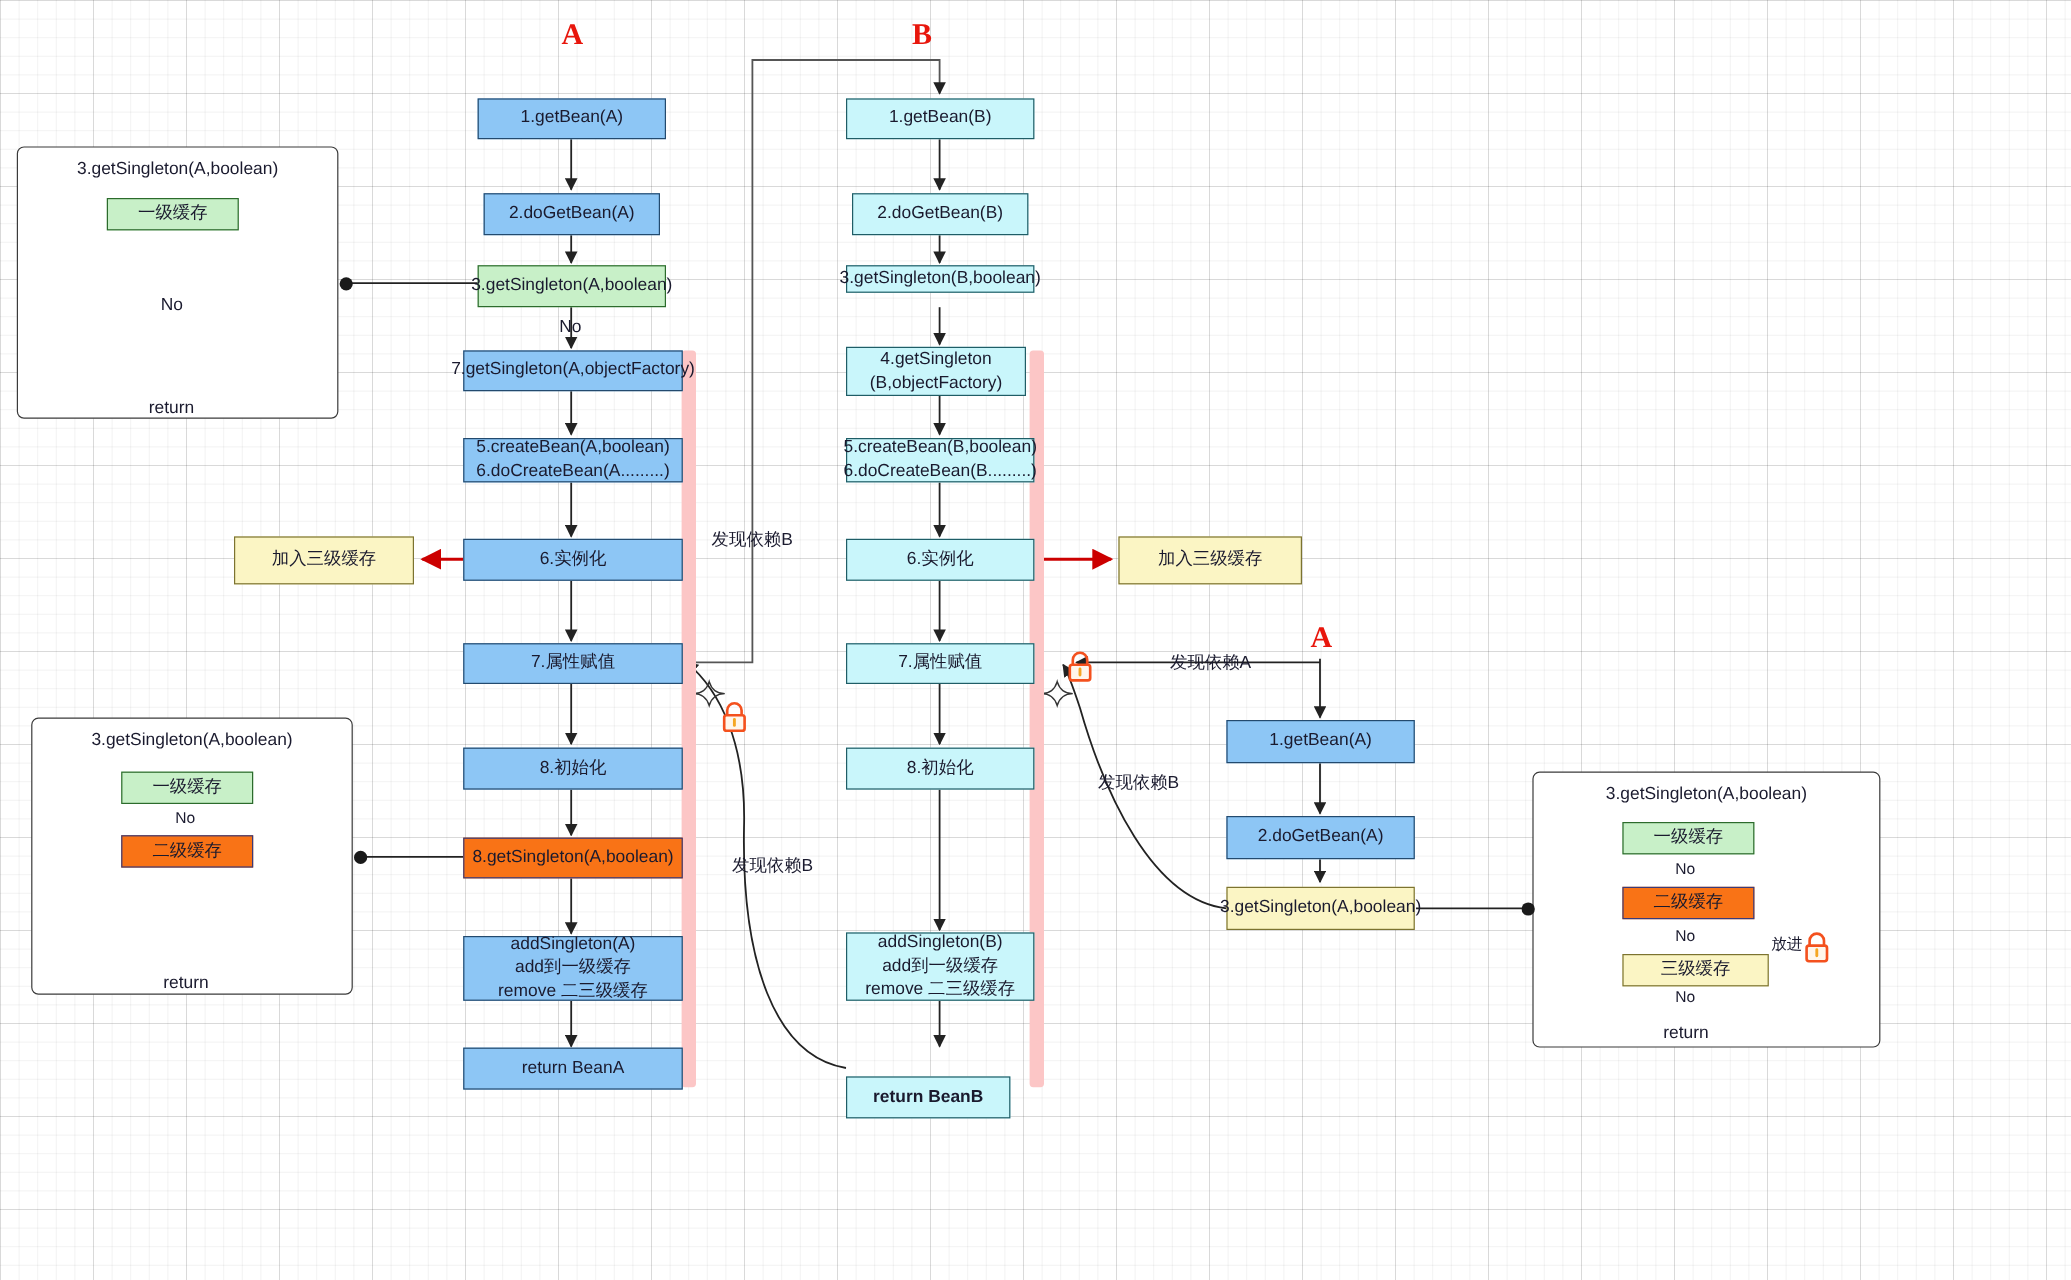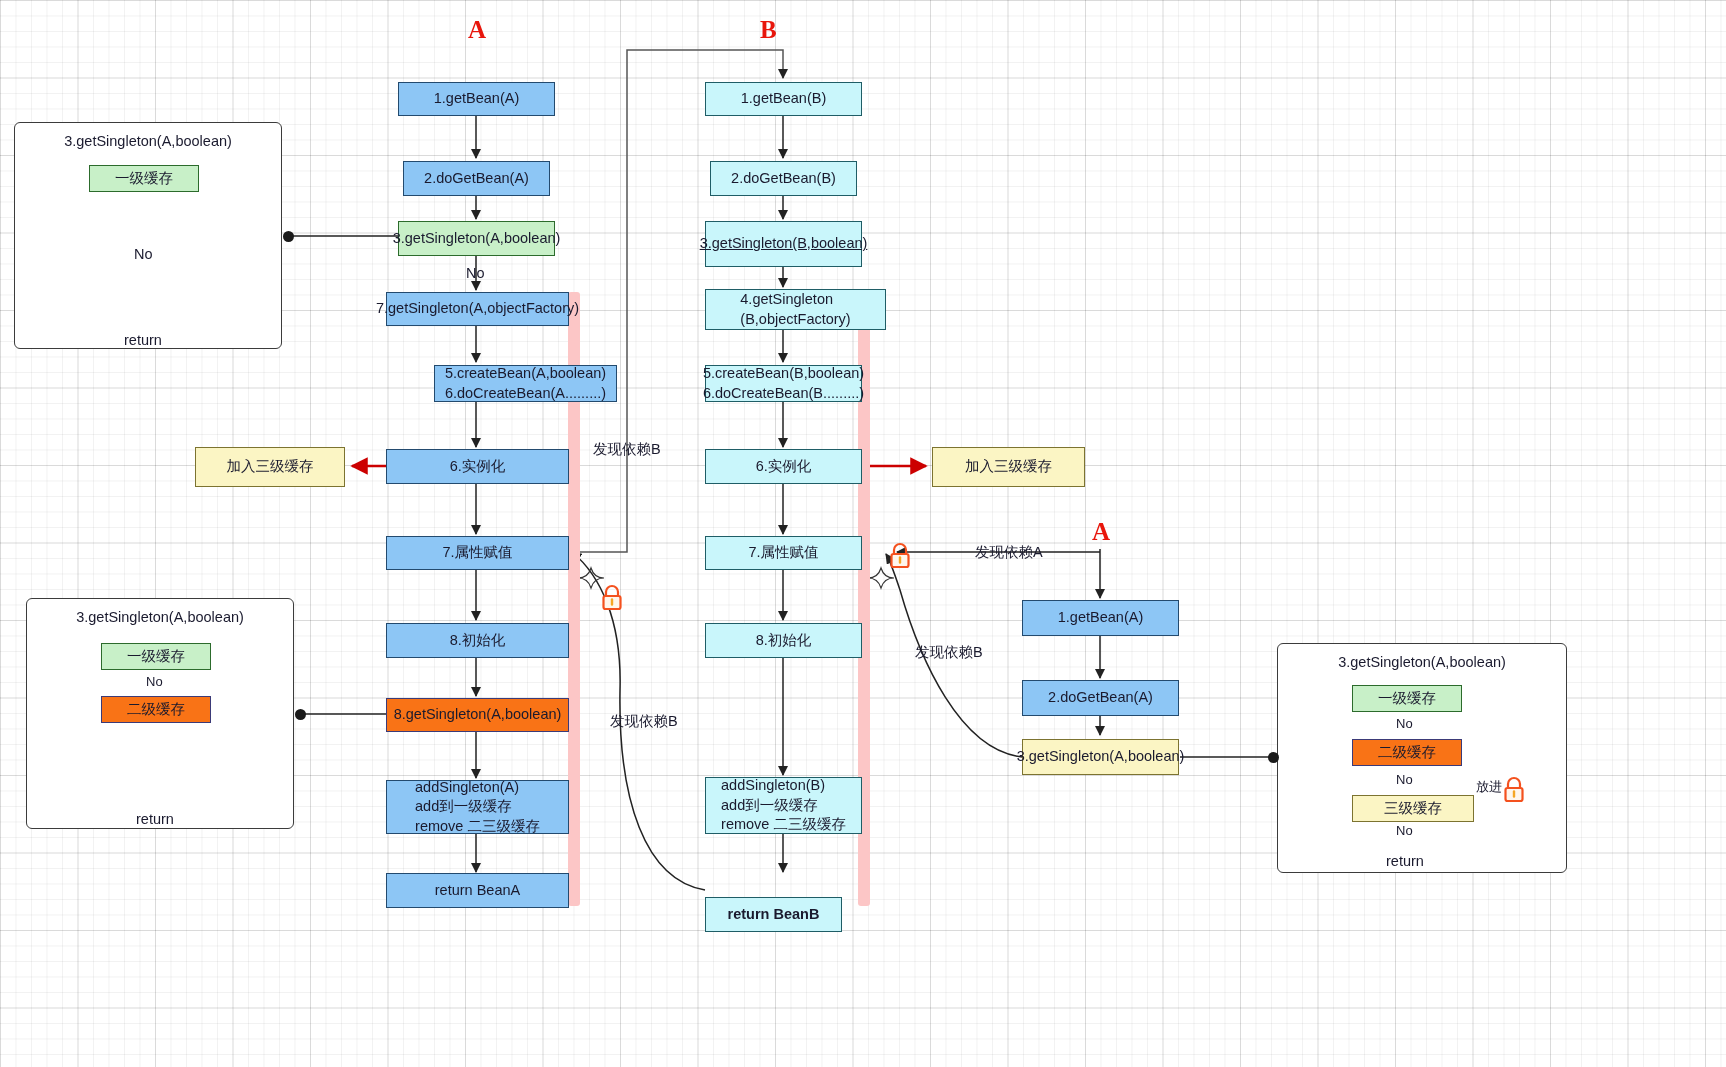--- a/index.html
+++ b/index.html
@@ -22,20 +22,21 @@
     background-position:0 0,0 0,0 0,0 0;
     pointer-events:none;
   }
   #svg-layer{position:absolute;left:0;top:0;width:1726px;height:1067px;pointer-events:none;}
 
   .node{
     position:absolute;
     box-sizing:border-box;
     border:1px solid #333333;
     display:flex;align-items:center;justify-content:center;
+    text-align:center;
     color:#1a1a2e;
     font-size:14.5px;
     line-height:1.35;
     white-space:pre-line;
   }
   .blue   {background:#8dc6f5;border-color:#234a6e;}
   .cyan   {background:#c9f6fb;border-color:#1f5d66;}
   .green  {background:#c8f0c8;border-color:#2c6b2c;}
   .purple {background:#f97316;border-color:#3b3a78;}
   .yellow {background:#fbf5c4;border-color:#7c7330;}
@@ -150,35 +151,35 @@
 <div class="col-letter" style="left:1092px;top:518px;">A</div>
 
 <div class="lifeline" style="left:568px;top:292px;width:12px;height:614px;"></div>
 <div class="lifeline" style="left:858px;top:292px;width:12px;height:614px;"></div>
 <div class="lifeline" style="left:1456px;top:740px;width:11px;height:80px;"></div>
 
 <div class="node blue" style="left:398px;top:82px;width:157px;height:34px;">1.getBean(A)</div>
 <div class="node blue" style="left:403px;top:161px;width:147px;height:35px;">2.doGetBean(A)</div>
 <div class="node green" style="left:398px;top:221px;width:157px;height:35px;">3.getSingleton(A,boolean)</div>
 <div class="node blue" style="left:386px;top:292px;width:183px;height:34px;">7.getSingleton(A,objectFactory)</div>
-<div class="node blue" style="left:386px;top:365px;width:183px;height:37px;margin-left:48px;">5.createBean(A,boolean)
+<div class="node blue" style="left:386px;top:365px;width:183px;height:37px;">5.createBean(A,boolean)
 6.doCreateBean(A.........)</div>
 <div class="node blue" style="left:386px;top:449px;width:183px;height:35px;">6.实例化</div>
 <div class="node blue" style="left:386px;top:536px;width:183px;height:34px;">7.属性赋值</div>
 <div class="node blue" style="left:386px;top:623px;width:183px;height:35px;">8.初始化</div>
 <div class="node purple" style="left:386px;top:698px;width:183px;height:34px;">8.getSingleton(A,boolean)</div>
 <div class="node blue" style="left:386px;top:780px;width:183px;height:54px;">addSingleton(A)
 add到一级缓存
 remove 二三级缓存</div>
 <div class="node blue" style="left:386px;top:873px;width:183px;height:35px;">return BeanA</div>
 
 <div class="node cyan" style="left:705px;top:82px;width:157px;height:34px;">1.getBean(B)</div>
 <div class="node cyan" style="left:710px;top:161px;width:147px;height:35px;">2.doGetBean(B)</div>
-<div class="node cyan" style="left:705px;top:221px;width:157px;height:46px;text-decoration:underline;">3.getSingleton(B,boolean)</div>
-<div class="node cyan" style="left:705px;top:289px;width:181px;height:41px;">4.getSingleton
+<div class="node cyan" style="left:705px;top:221px;width:157px;height:23px;">3.getSingleton(B,boolean)</div>
+<div class="node cyan" style="left:705px;top:289px;width:150px;height:41px;">4.getSingleton
 (B,objectFactory)</div>
 <div class="node cyan" style="left:705px;top:365px;width:157px;height:37px;">5.createBean(B,boolean)
 6.doCreateBean(B.........)</div>
 <div class="node cyan" style="left:705px;top:449px;width:157px;height:35px;">6.实例化</div>
 <div class="node cyan" style="left:705px;top:536px;width:157px;height:34px;">7.属性赋值</div>
 <div class="node cyan" style="left:705px;top:623px;width:157px;height:35px;">8.初始化</div>
 <div class="node cyan" style="left:705px;top:777px;width:157px;height:57px;">addSingleton(B)
 add到一级缓存
 remove 二三级缓存</div>
 <div class="node cyan" style="left:705px;top:897px;width:137px;height:35px;font-weight:bold;">return BeanB</div>

